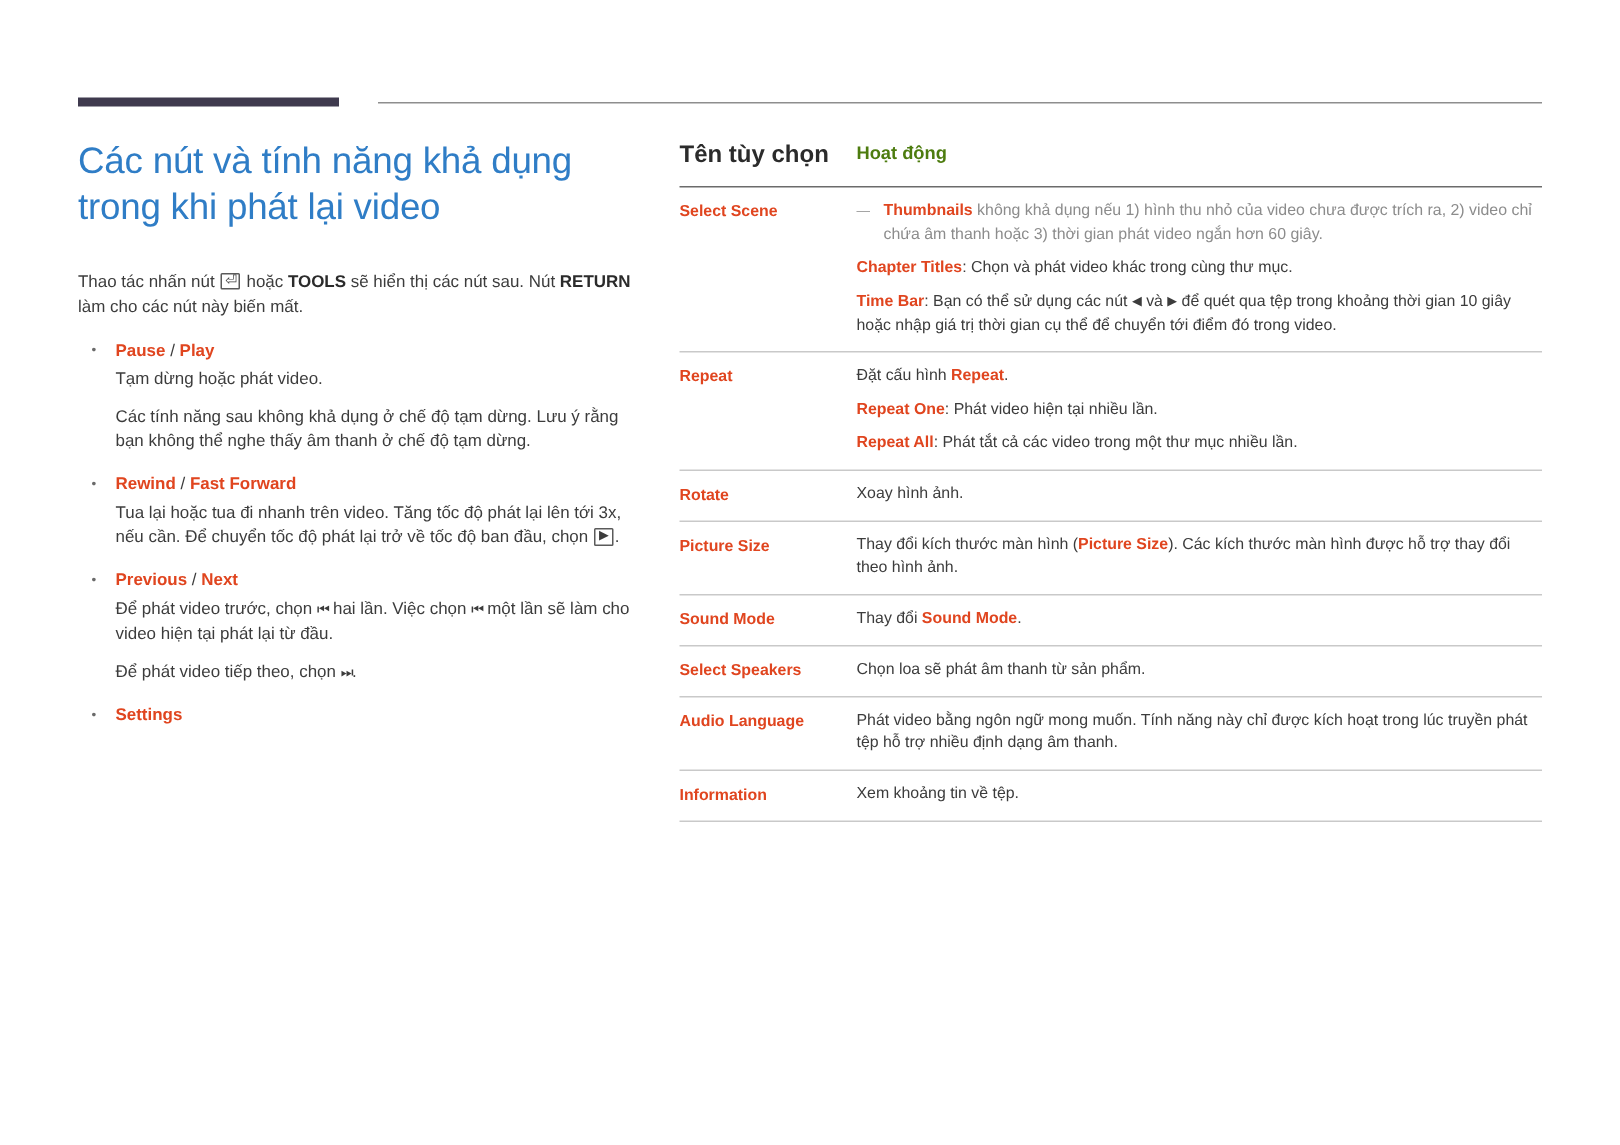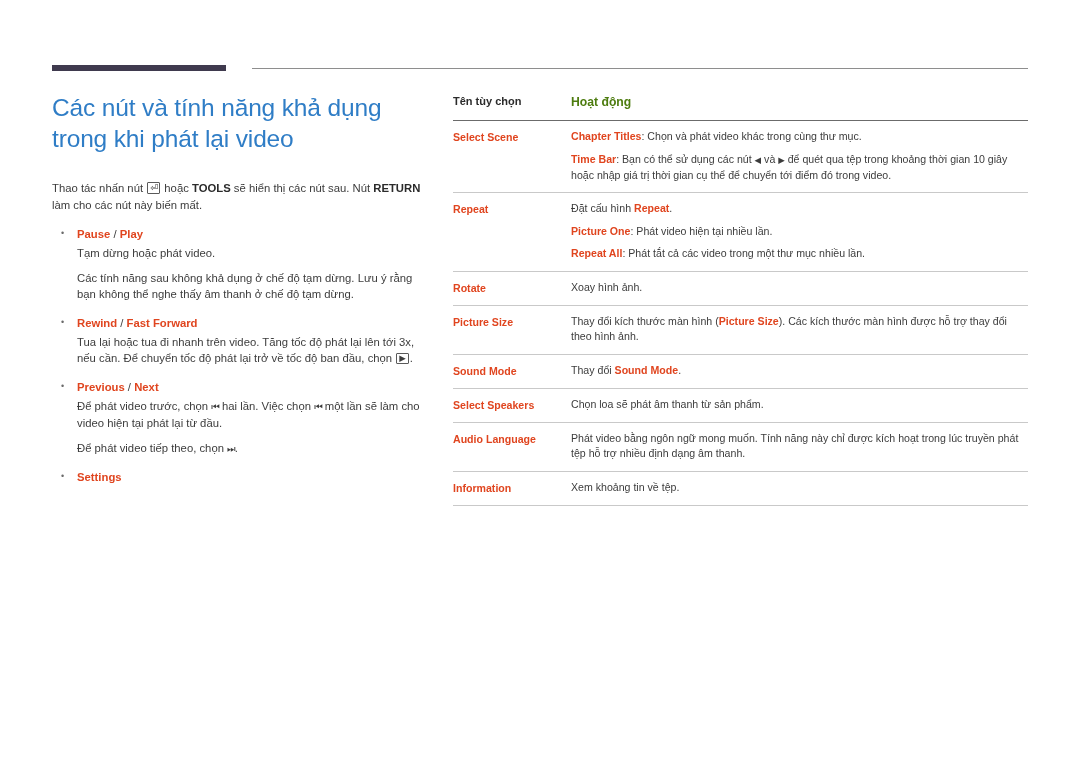--- a/index.html
+++ b/index.html
@@ -141,21 +141,21 @@
   }
 
   
   .tbl-head {
     display: flex;
     padding: 0 0 11px 0;
   }
   .tbl-head .th1 {
     width: 118px;
     flex: 0 0 118px;
-    font-size: 11px;
+    font-size: 16px;
     font-weight: bold;
     color: #2b2b2b;
   }
   .tbl-head .th2 {
     font-size: 12.2px;
     font-weight: bold;
     color: #4d7c0f;
   }
   .tbl {
     border-top: 1.6px solid #6b6b6b;
@@ -270,30 +270,31 @@
     <div class="tbl-head">
       <div class="th1">Tên tùy chọn</div>
       <div class="th2">Hoạt động</div>
     </div>
 
     <div class="tbl">
 
       <div class="row">
         <div class="cell-name">Select Scene</div>
         <div class="cell-desc">
+          <p class="note"><span class="kw">Thumbnails</span><span> không khả dụng nếu 1) hình thu nhỏ của video chưa được trích ra, 2) video chỉ chứa âm thanh hoặc 3) thời gian phát video ngắn hơn 60 giây.</span></p>
           <p><span class="kw">Chapter Titles</span><span>: Chọn và phát video khác trong cùng thư mục.</span></p>
           <p><span class="kw">Time Bar</span><span>: Bạn có thể sử dụng các nút </span><span class="glyph-tri">◀</span><span> và </span><span class="glyph-tri">▶</span><span> để quét qua tệp trong khoảng thời gian 10 giây hoặc nhập giá trị thời gian cụ thể để chuyển tới điểm đó trong video.</span></p>
         </div>
       </div>
 
       <div class="row">
         <div class="cell-name">Repeat</div>
         <div class="cell-desc">
           <p><span>Đặt cấu hình </span><span class="kw">Repeat</span><span>.</span></p>
-          <p><span class="kw">Picture One</span><span>: Phát video hiện tại nhiều lần.</span></p>
+          <p><span class="kw">Repeat One</span><span>: Phát video hiện tại nhiều lần.</span></p>
           <p><span class="kw">Repeat All</span><span>: Phát tắt cả các video trong một thư mục nhiều lần.</span></p>
         </div>
       </div>
 
       <div class="row">
         <div class="cell-name">Rotate</div>
         <div class="cell-desc">
           <p>Xoay hình ảnh.</p>
         </div>
       </div>

